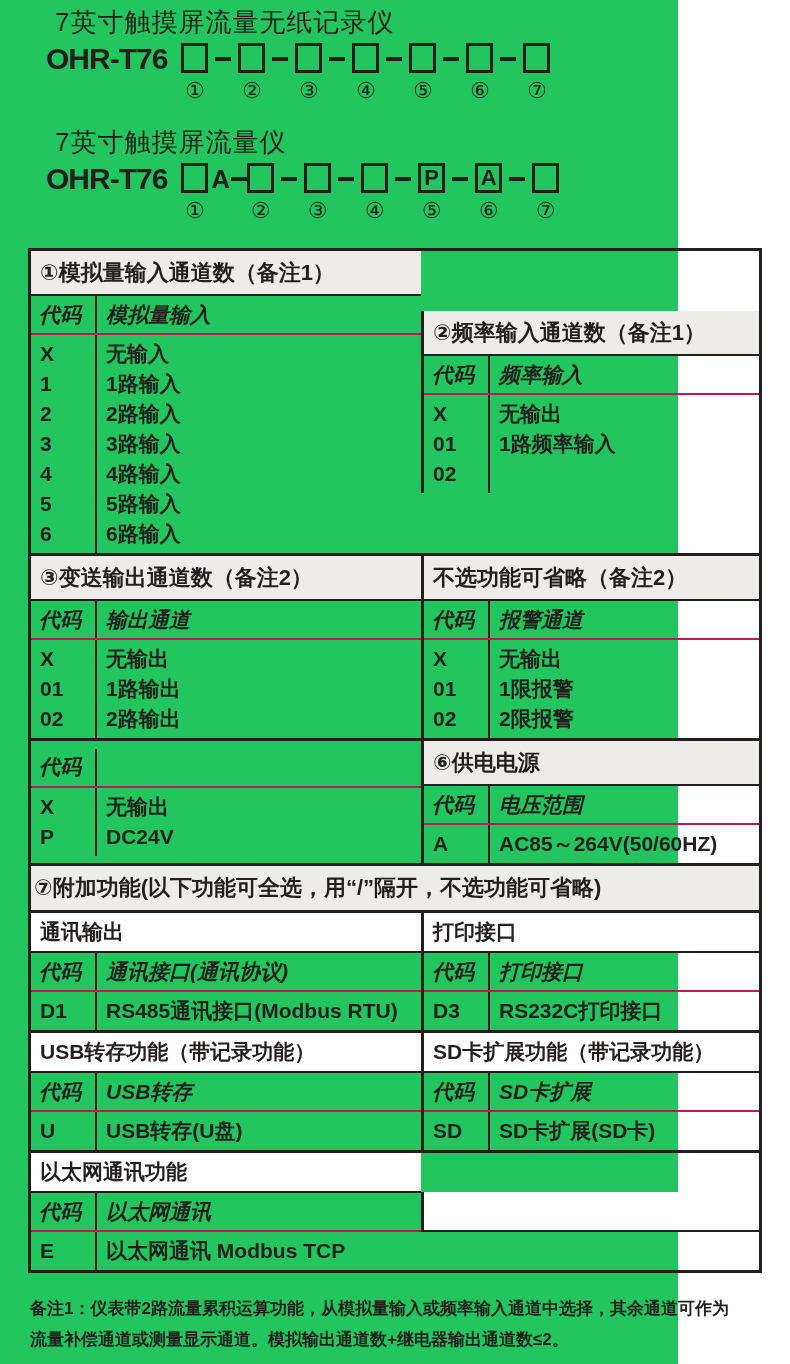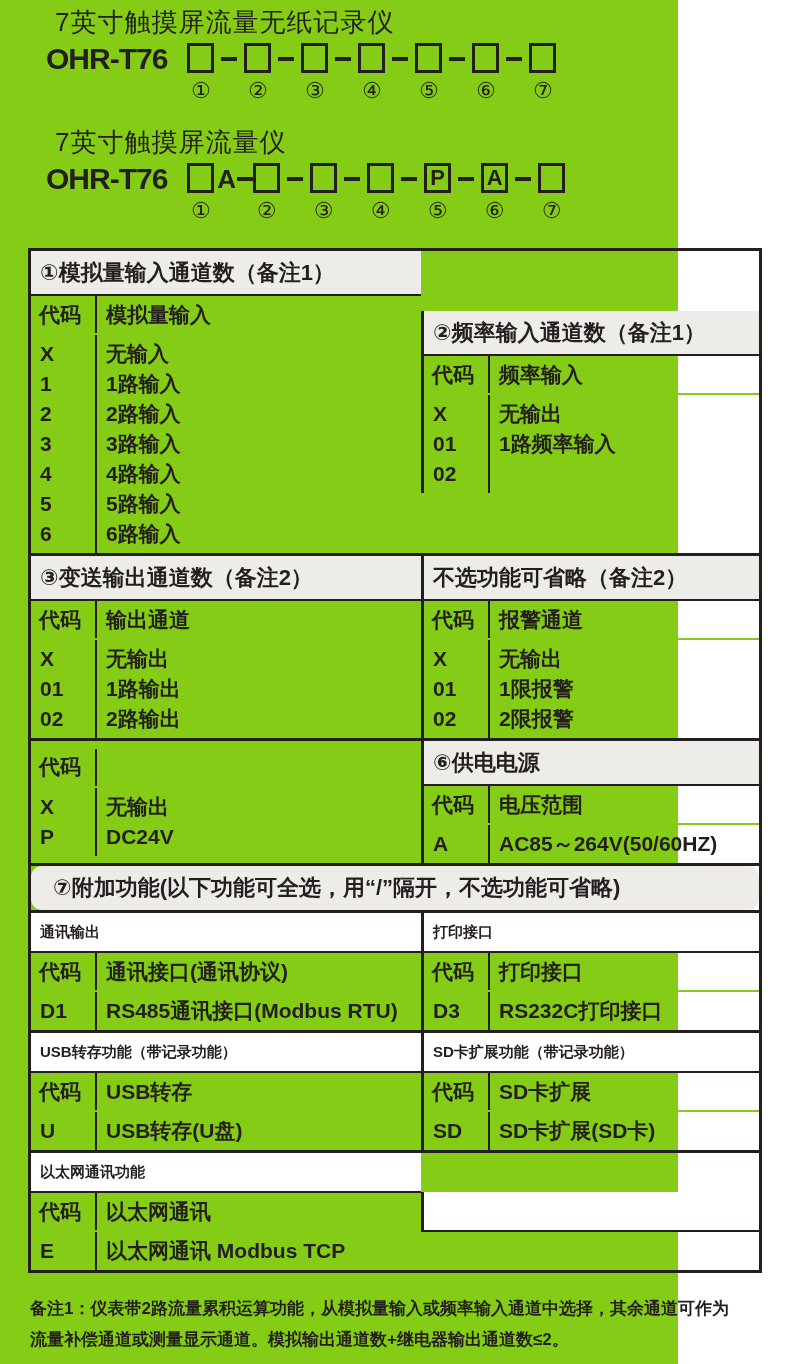--- a/index.html
+++ b/index.html
@@ -2,52 +2,52 @@
 <html><head>
 <meta charset="utf-8">
 <style>
   * { margin:0; padding:0; box-sizing:border-box; }
   html,body { background:#ffffff; }
   body {
     width:790px; height:1364px; overflow:hidden;
     font-family:"Liberation Sans","DejaVu Sans",sans-serif;
     color:#241f1e;
   }
-  .doc { position:relative; width:678px; height:1364px; padding-top:6px; background:#84cc16; }
+  .doc { position:relative; width:678px; height:1364px; padding-top:6px; background:#22c55e; }
 
   
   .ptitle { margin-left:55px; font-size:26px; font-weight:500; line-height:32px; letter-spacing:1px; }
   .model { display:flex; align-items:flex-start; margin-left:46px; margin-top:5px; }
-  .model .prefix { font-size:30px; font-weight:bold; line-height:32px; letter-spacing:-1px; margin-right:20px; white-space:nowrap; }
+  .model .prefix { font-size:30px; font-weight:bold; line-height:32px; letter-spacing:-1px; margin-right:14px; white-space:nowrap; }
   .pos { display:flex; flex-direction:column; align-items:center; }
   .mbox { width:27px; height:30px; border:3px solid #241f1e; font-size:22px; font-weight:bold;
           display:flex; align-items:center; justify-content:center; line-height:1; }
   .plabel { margin-top:7px; font-size:22px; line-height:22px; }
   .dash { flex:0 0 30px; display:flex; justify-content:center; }
   .dash.narrow { flex:0 0 14px; }
   .dash .bar { width:16px; height:4px; background:#241f1e; margin-top:14px; }
   .fixed-letter { font-size:26px; font-weight:bold; line-height:32px; margin:0 1px 0 3px; }
   .gap1 { height:24px; }
 
   
   .ptable { margin:26px 0 0 28px; width:734px; border:3px solid #241f1e; }
   .band { display:flex; align-items:center; border-top:3px solid #241f1e; }
   .band.first { border-top:none; }
   .half { display:flex; flex-direction:column; }
   .half-l { width:390px; }
   .half-r { flex:1; border-left:3px solid #241f1e; }
   .sechead { background:#edece9; min-height:45px; display:flex; align-items:center;
              padding:4px 6px 4px 9px; font-size:22px; font-weight:bold; border-bottom:2px solid #241f1e; }
   .sechead-full { background:#edece9; min-height:44px; display:flex; align-items:center;
-                  padding:4px 6px 4px 22px; font-size:22px; font-weight:bold;border-radius:11px; }
+                  padding:4px 6px 4px 3px; font-size:22px; font-weight:bold; }
   .subhead { background:#fff; min-height:40px; display:flex; align-items:center;
-             padding:2px 6px 2px 9px; font-size:15px; font-weight:bold; border-bottom:2px solid #241f1e; }
+             padding:2px 6px 2px 9px; font-size:21px; font-weight:bold; border-bottom:2px solid #241f1e; }
   .subhead.blank { padding:0; }
-  .colhead { display:flex; align-items:stretch; min-height:39px; border-bottom:2px solid #84cc16;
-             font-size:21px; font-weight:bold; }
+  .colhead { display:flex; align-items:stretch; min-height:39px; border-bottom:2px solid #be185d;
+             font-size:21px; font-weight:bold;font-style:italic; }
   .codehd { width:66px; border-right:2px solid #241f1e; display:flex; align-items:center; padding-left:8px; }
   .colname { flex:1; display:flex; align-items:center; padding-left:9px; }
   .datarow { display:flex; align-items:stretch; flex:1; }
   .codecol { width:66px; border-right:2px solid #241f1e; padding:4px 0 4px 9px; }
   .desccol { flex:1; padding:4px 8px 4px 9px; }
   .codecol div, .desccol div { font-size:21px; font-weight:bold; line-height:30px; white-space:nowrap; }
   .emptyfill { flex:1; }
 
   
   .footnote { margin:20px 0 0 30px; width:712px; font-size:17px; font-weight:bold; line-height:31px; }

